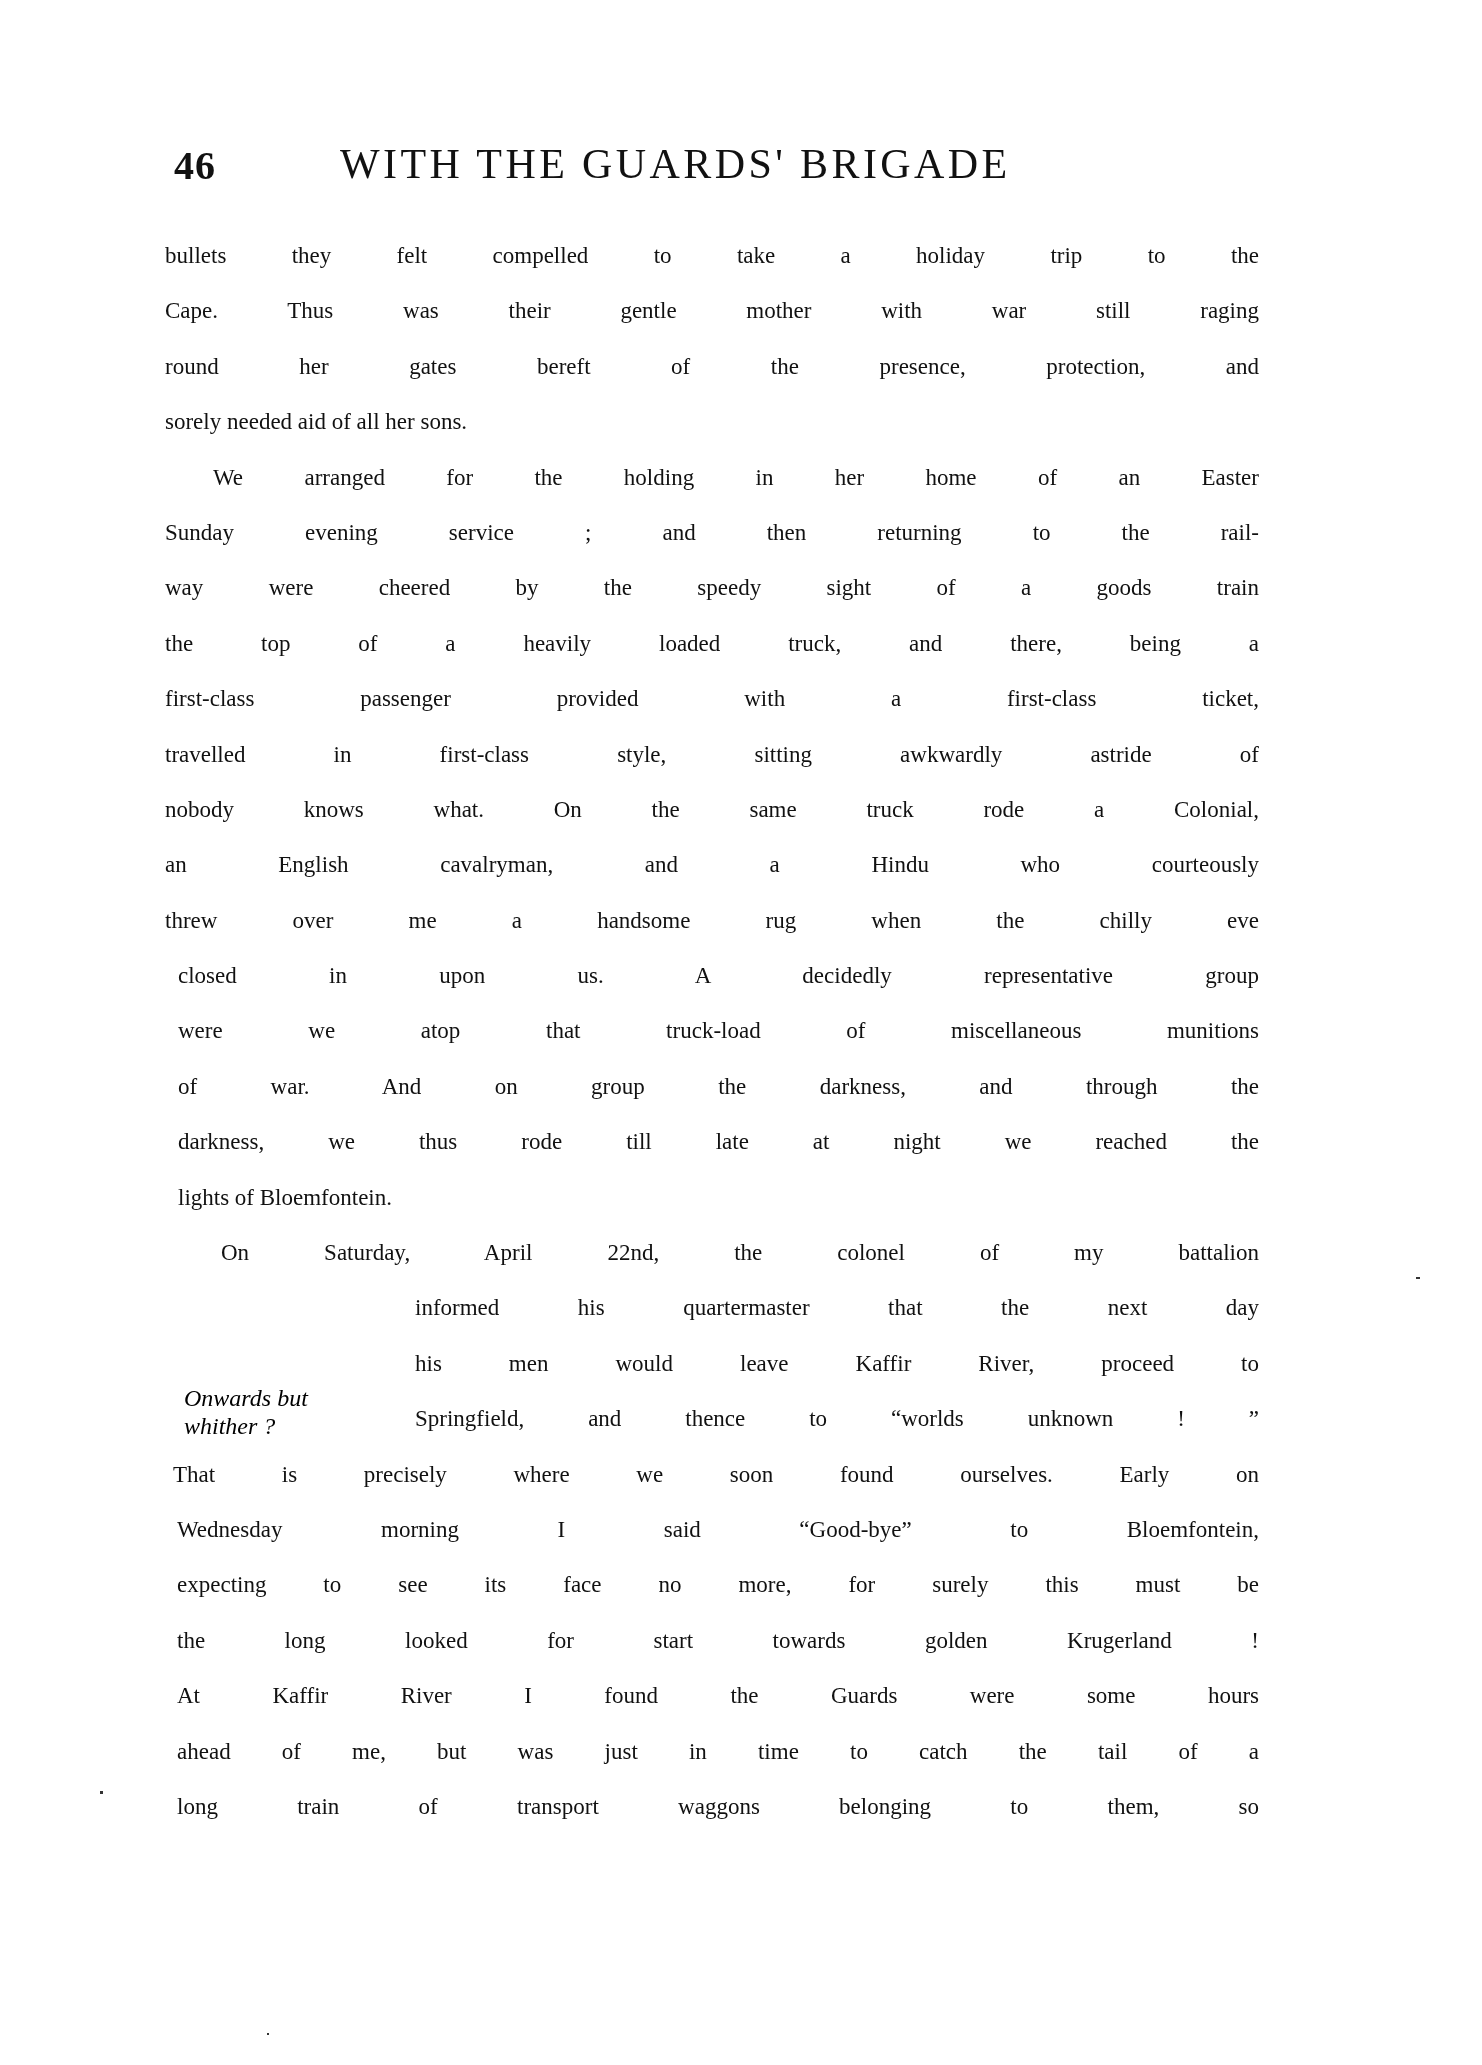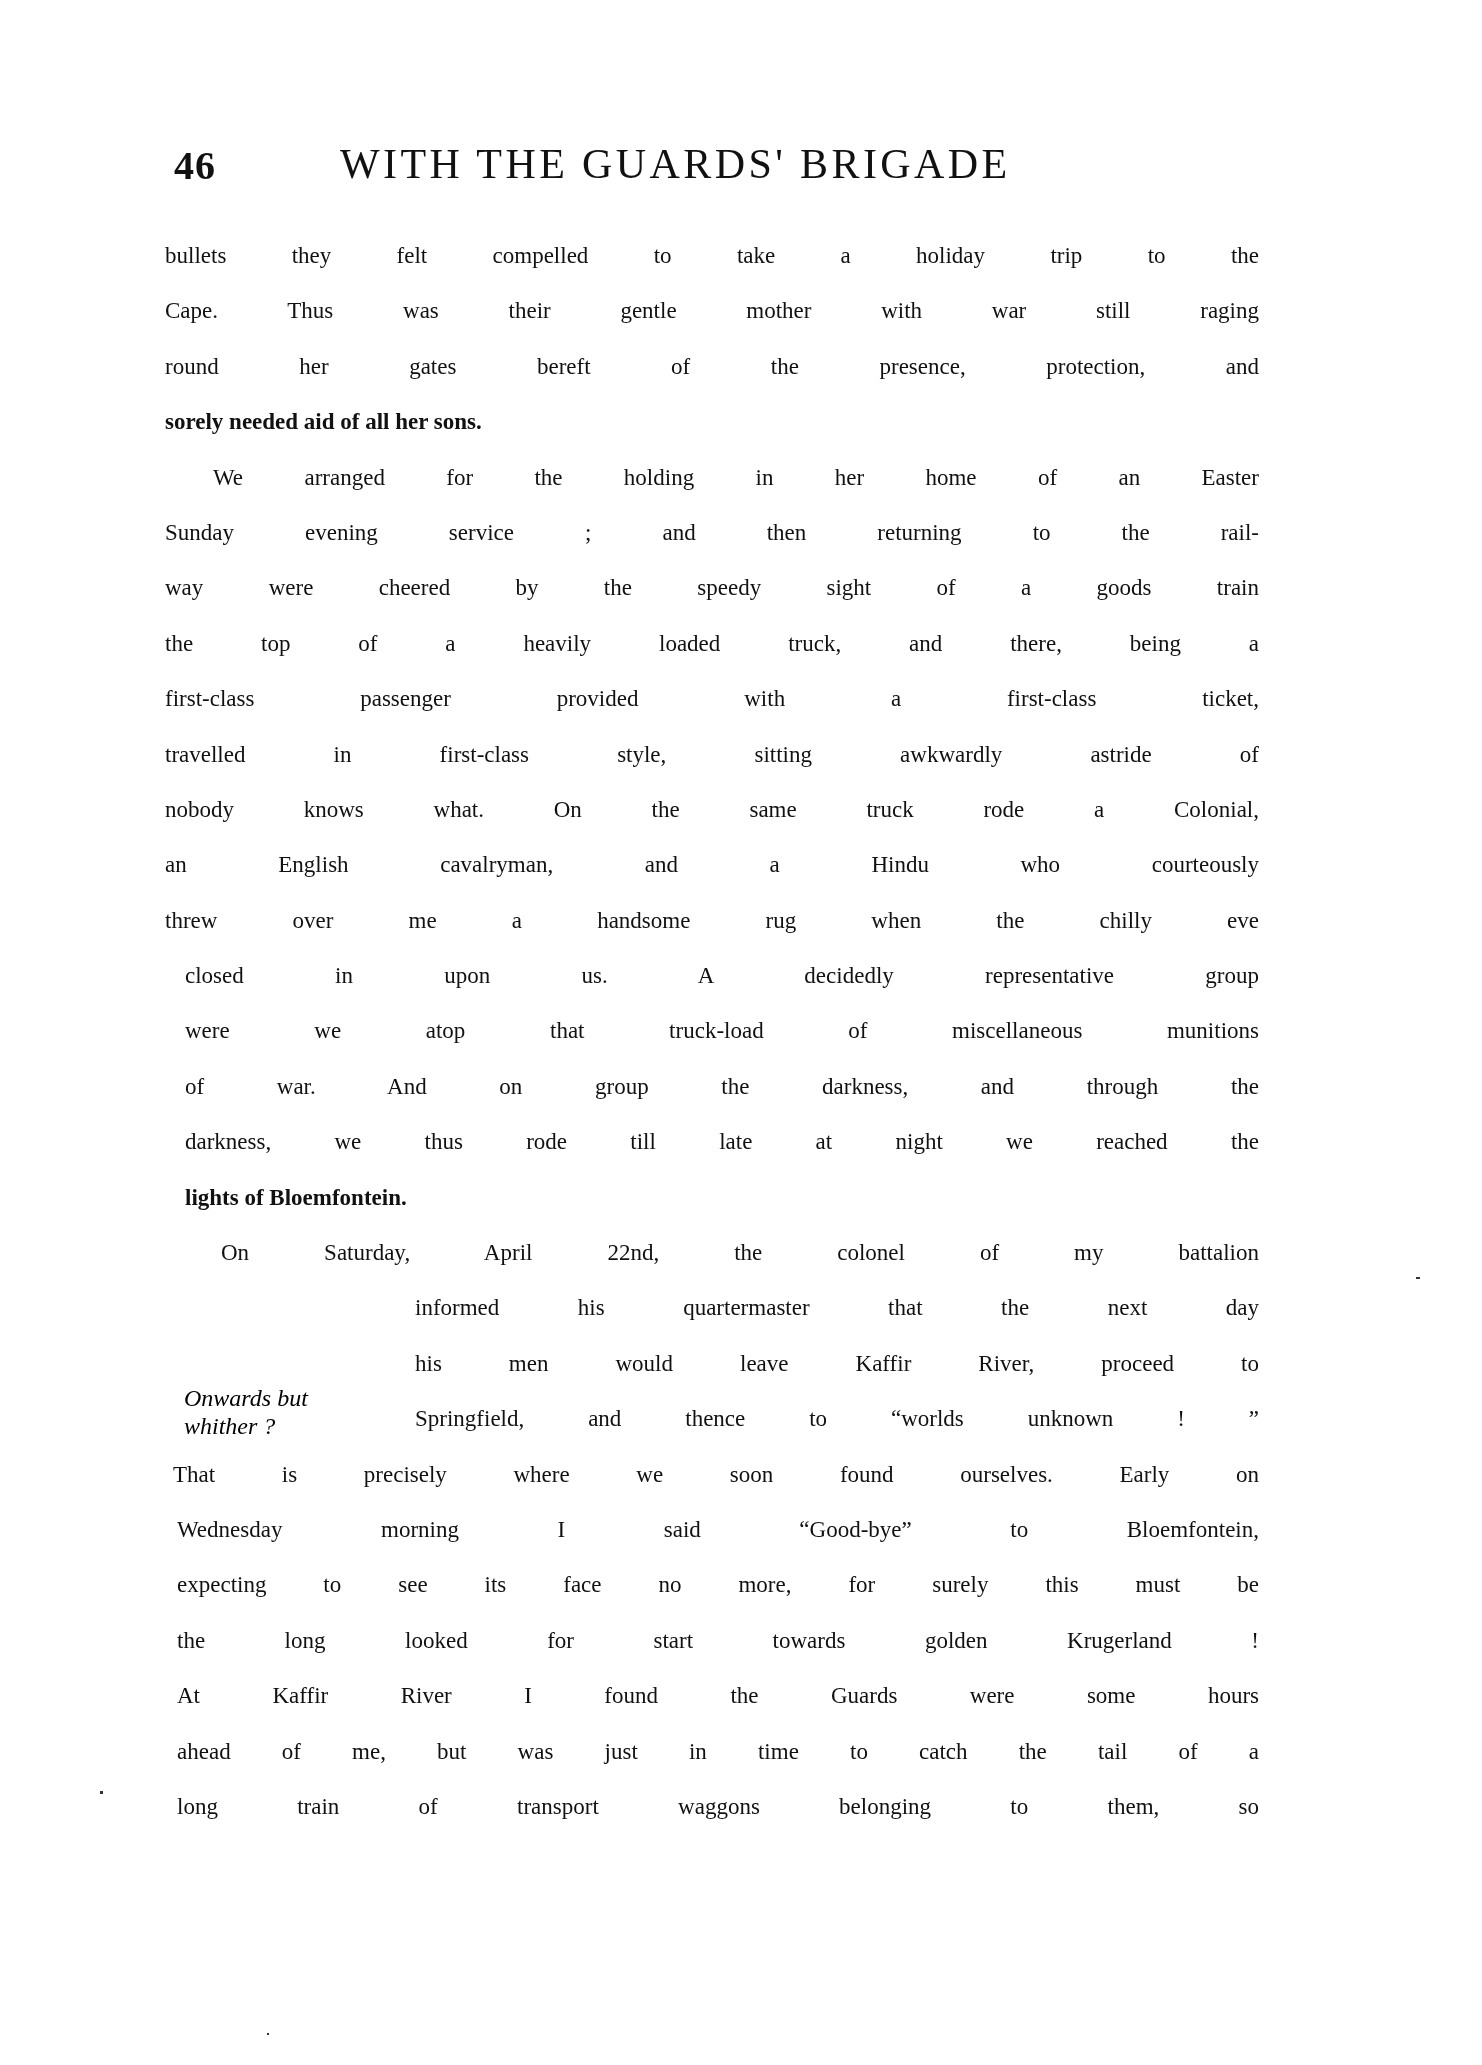--- a/index.html
+++ b/index.html
@@ -59,29 +59,28 @@
     display: block;
     height: 55.4px;
     white-space: nowrap;
     text-align: justify;
     text-align-last: justify;
     overflow: hidden;
   }
   .line.last {
     text-align: center;
     text-align-last: left;
-    font-weight: bold;
   }
   .line.indent {
     padding-left: 48px;
   }
   .line.sidenote-indent {
     padding-left: 242px;
   }
-  .line.shift1 { margin-left: 20px; }
+  .line.shift1 { margin-left: 13px; }
   .line.shift2 { margin-left: 8px; }
   .line.shift3 { margin-left: 12px; }
   .sidenote {
     position: absolute;
     left: 184px;
     top: 1384px;
     width: 170px;
     font-style: italic;
     font-size: 24px;
     line-height: 28px;

